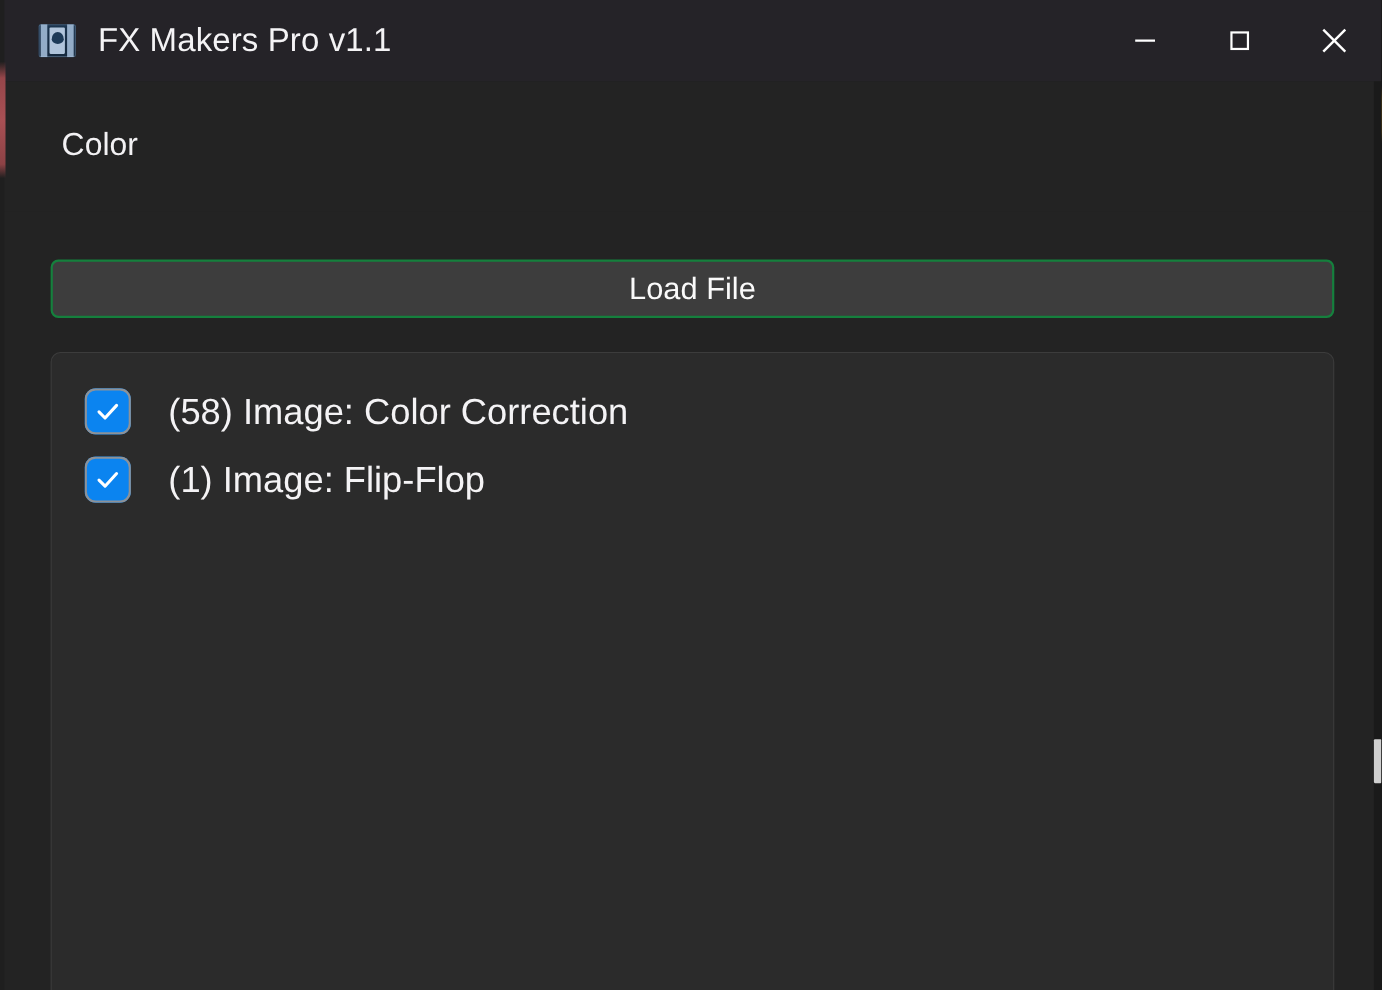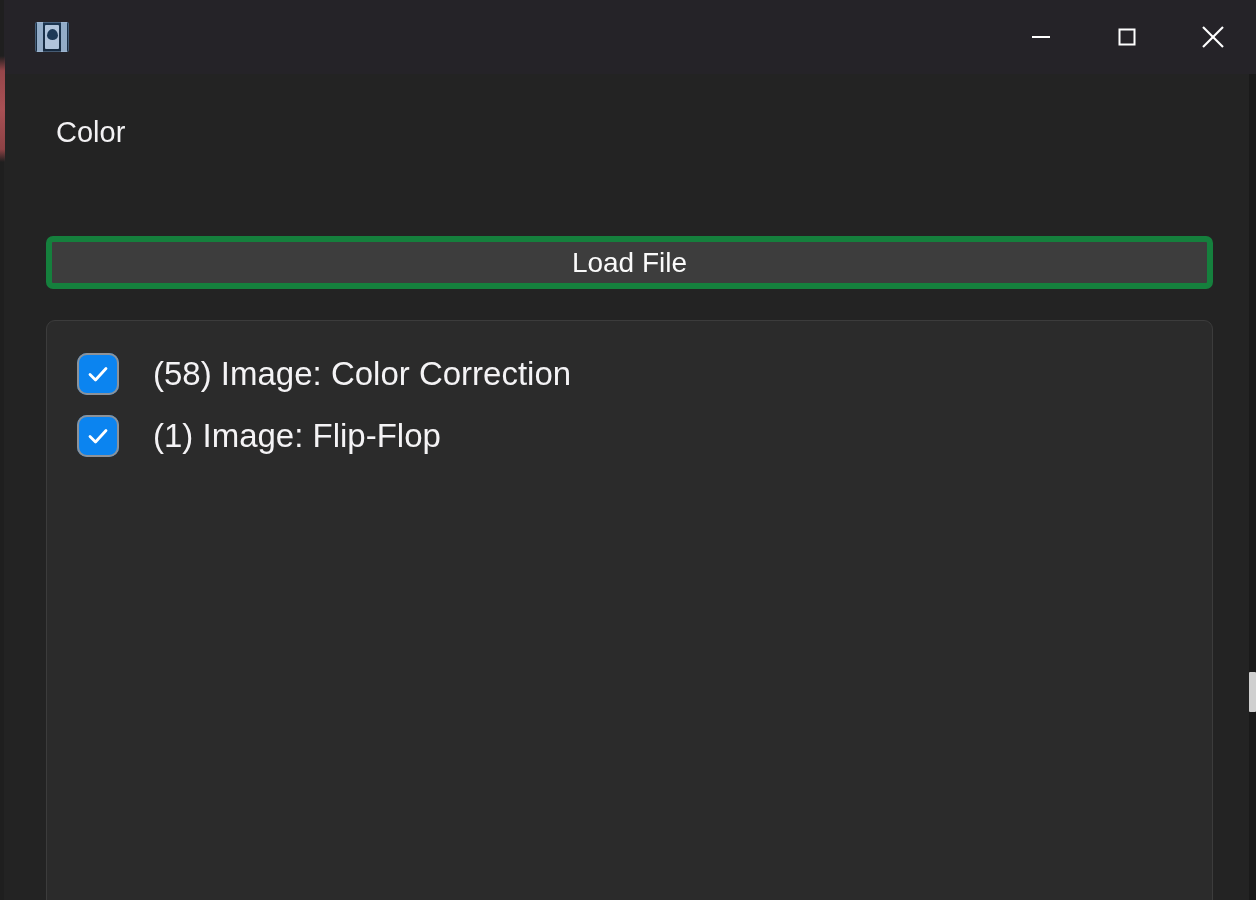--- a/index.html
+++ b/index.html
@@ -154,21 +154,21 @@
     background: #232323;
   }
 
   #load-file-button {
     position: absolute;
     left: 42px;
     top: 44px;
     width: 1167px;
     height: 53px;
     background: #3d3d3d;
-    border: 6px solid #15803d;
+    border: 2px solid #15803d;
     border-radius: 7px;
     color: #fafafa;
     font-size: 28px;
     font-family: "Liberation Sans", sans-serif;
     font-weight: 400;
     display: flex;
     align-items: center;
     justify-content: center;
     cursor: default;
   }
@@ -242,20 +242,21 @@
 
   <div id="title-bar">
 
     <div id="app-icon">
       <div class="film-strip-left"></div>
       <div class="lens-plate"></div>
       <div class="lens-dot"></div>
       <div class="film-strip-right"></div>
     </div>
 
+    <div id="window-title">FX Makers Pro v1.1</div>
 
     <div id="window-controls">
       <button class="win-btn">
         <svg width="26" height="26" viewBox="0 0 26 26">
           <line x1="4" y1="13" x2="22" y2="13" stroke="#ffffff" stroke-width="2"></line>
         </svg>
       </button>
       <button class="win-btn">
         <svg width="26" height="26" viewBox="0 0 26 26">
           <rect x="5.5" y="5.5" width="15" height="15" fill="none" stroke="#ffffff" stroke-width="2"></rect>

